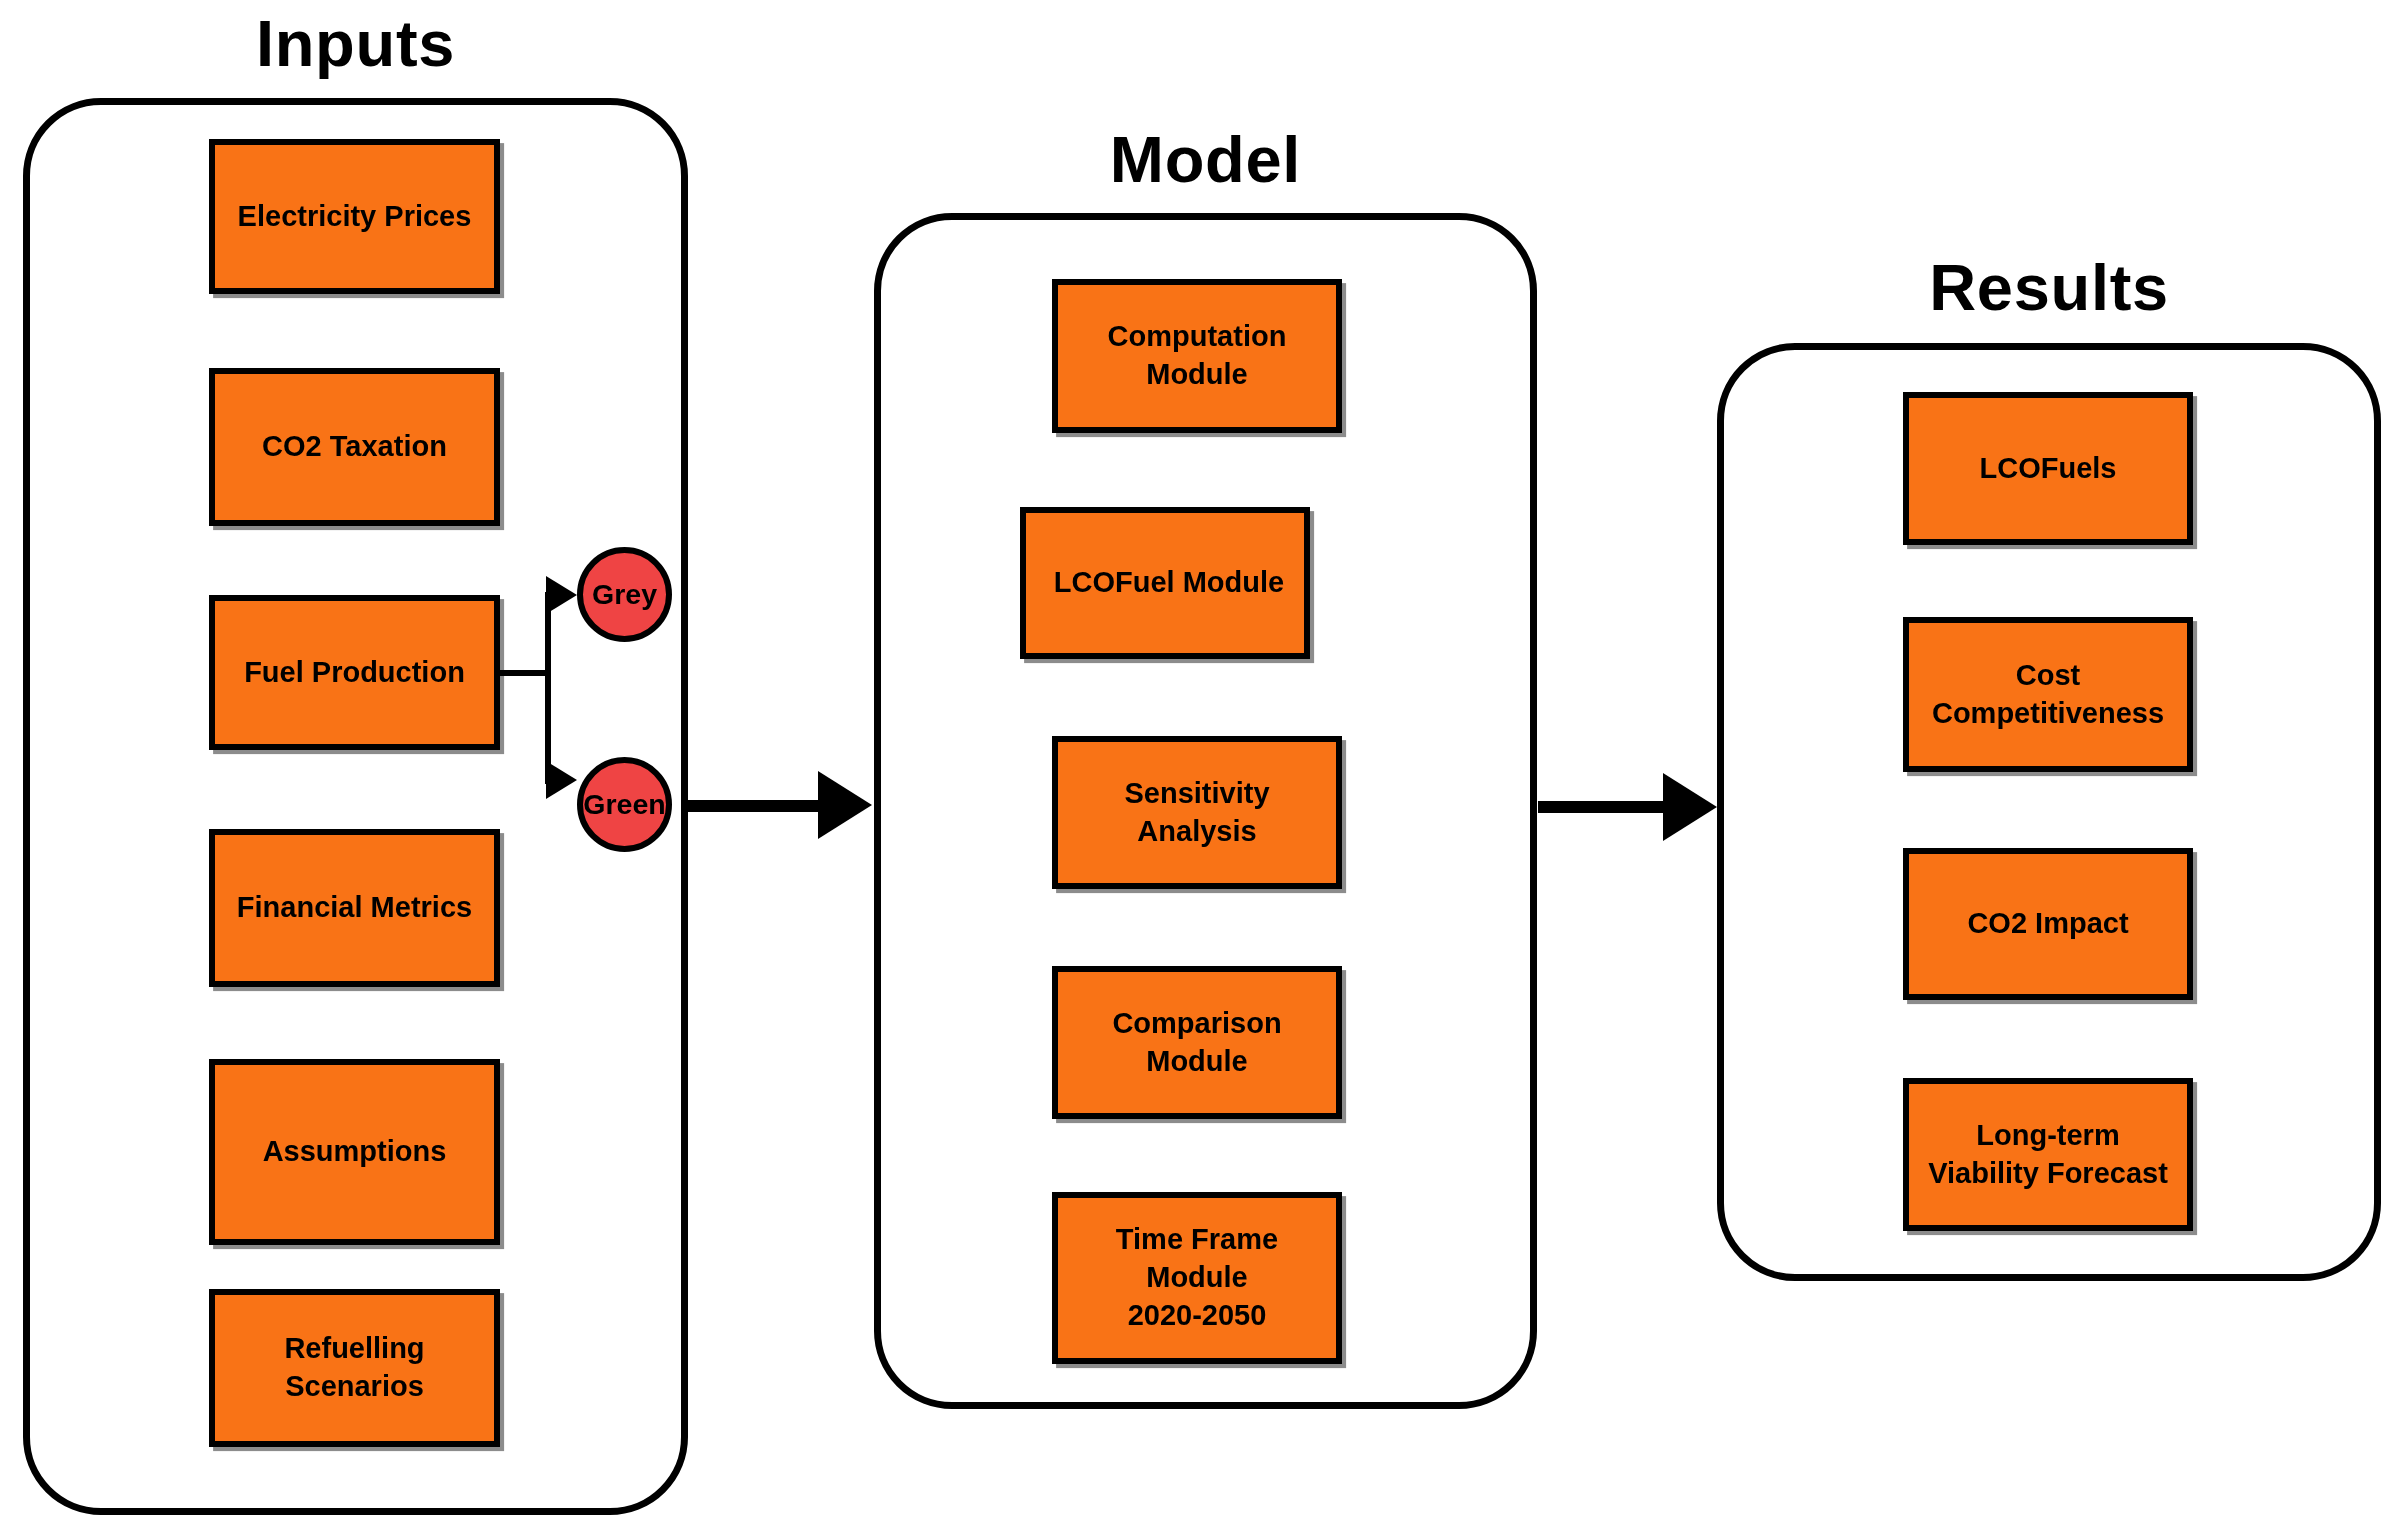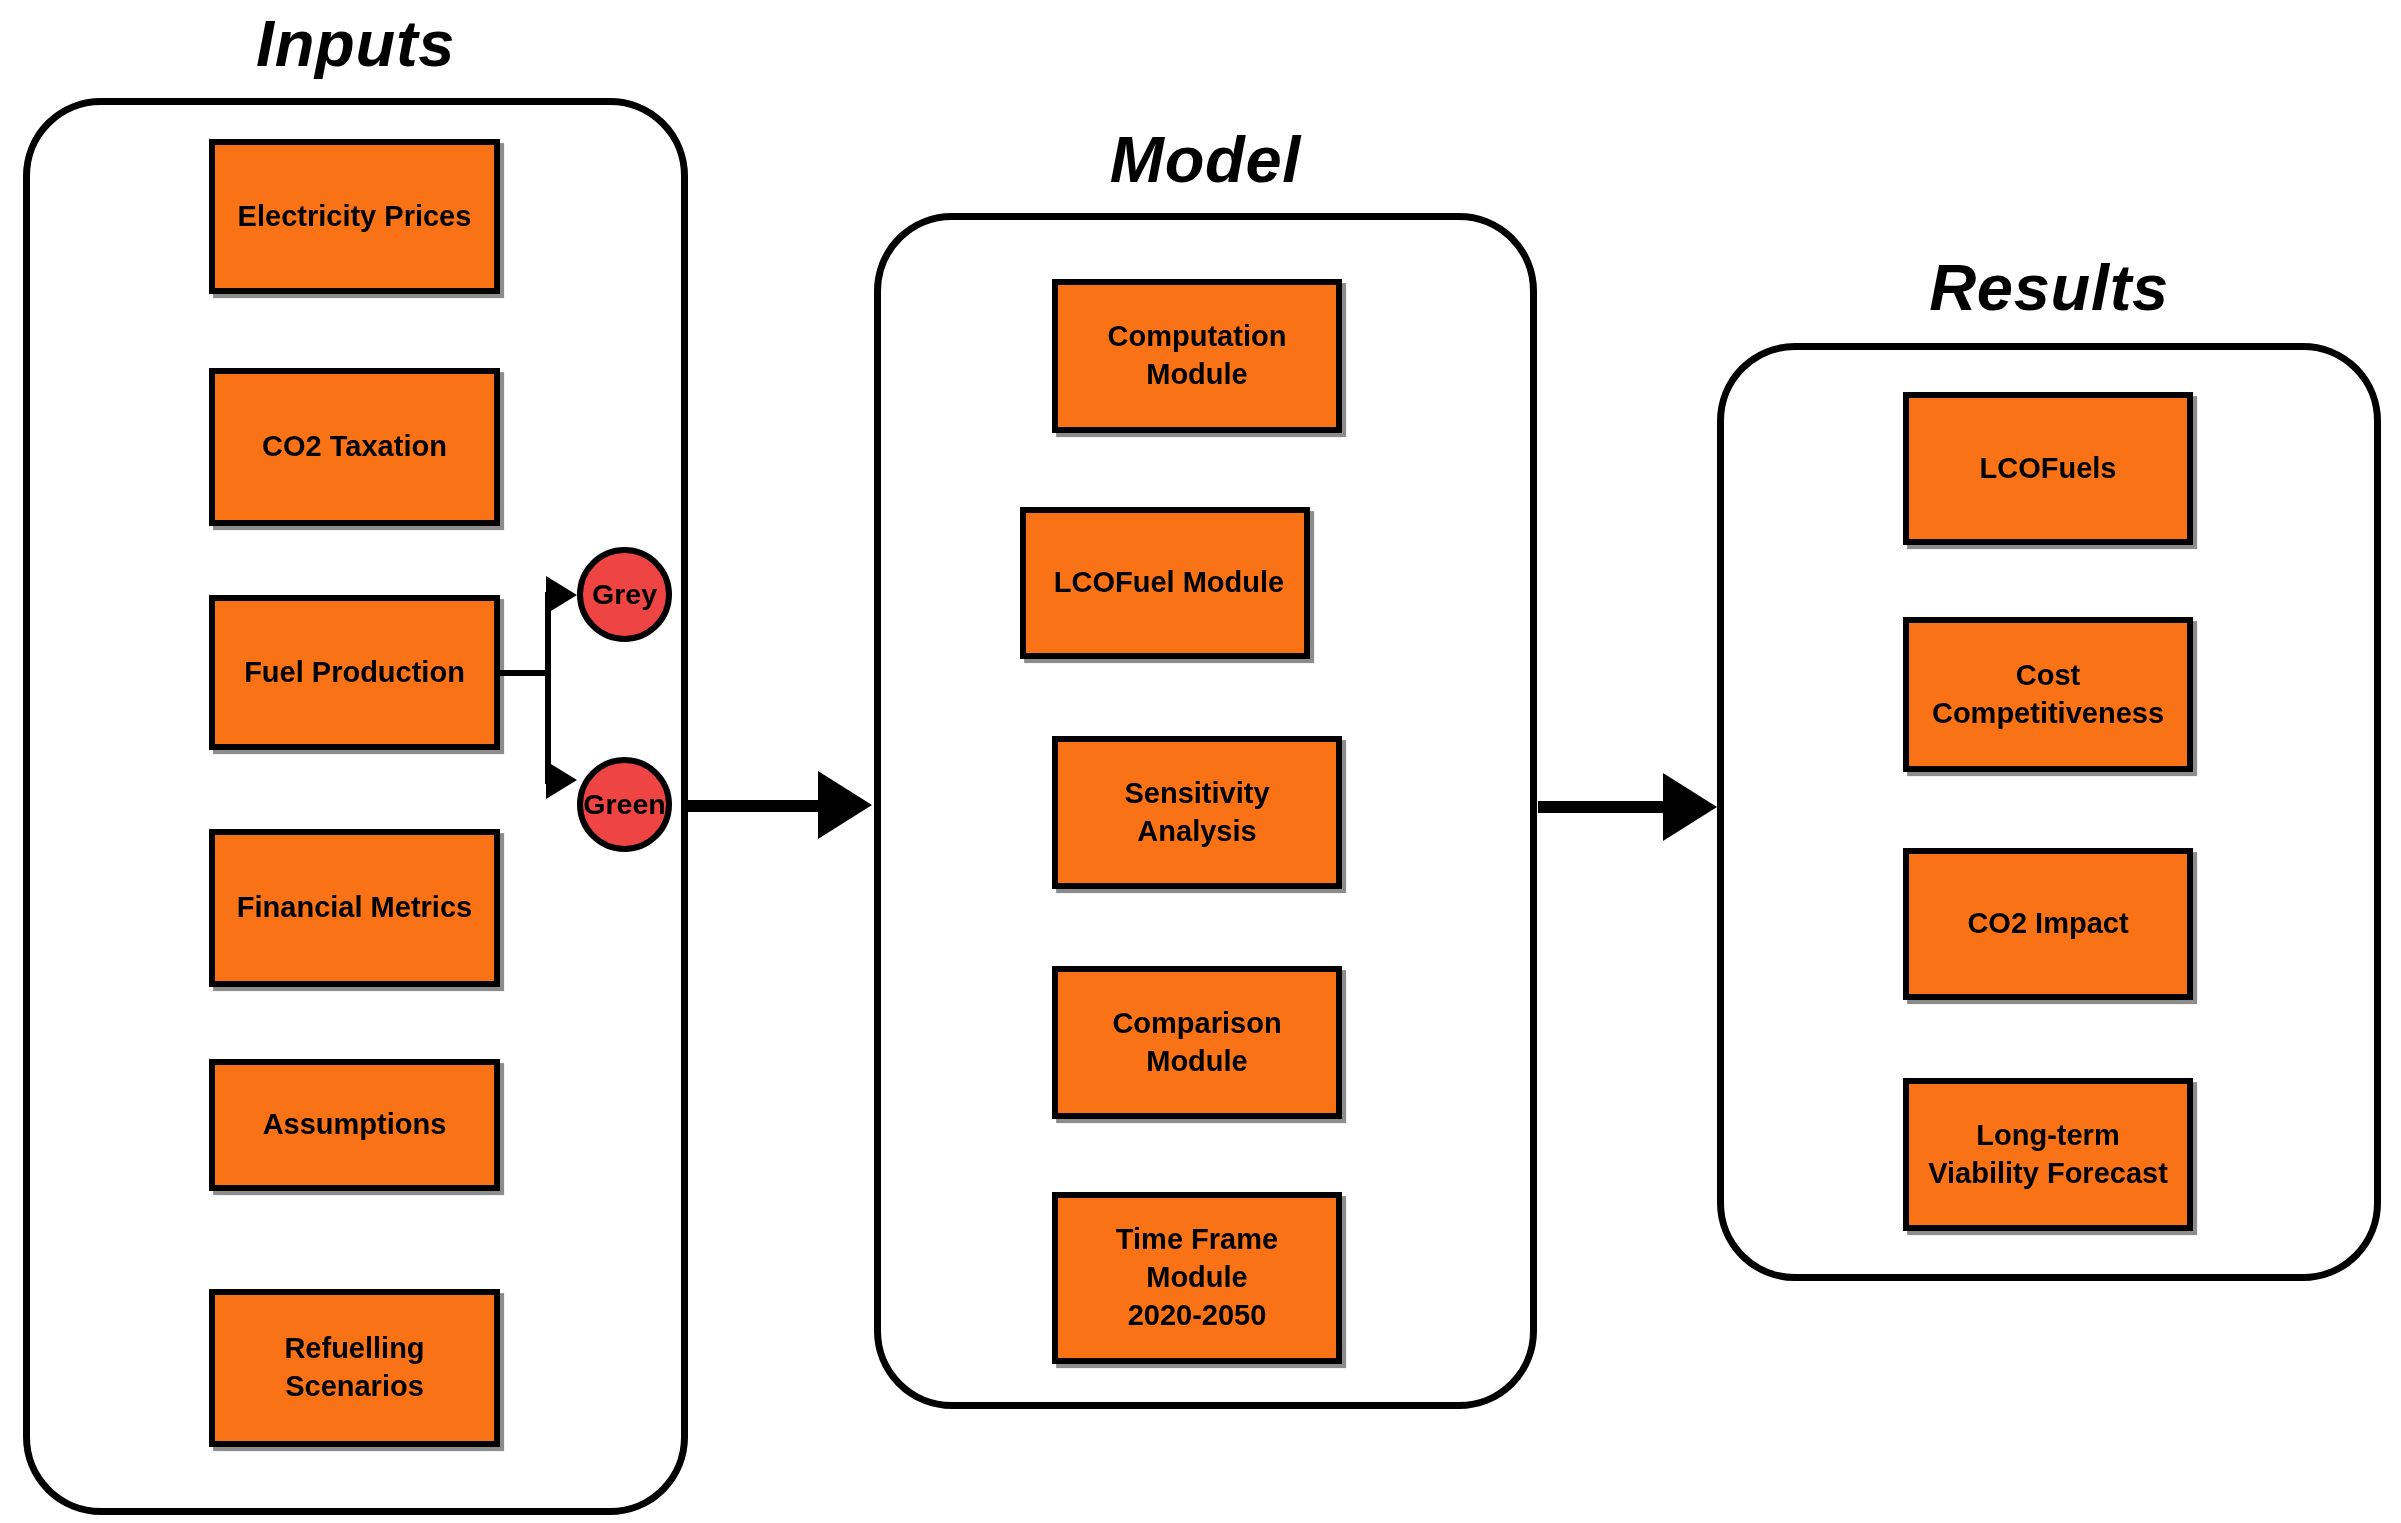--- a/index.html
+++ b/index.html
@@ -13,21 +13,20 @@
     overflow: hidden;
   }
   .sec-title {
     position: absolute;
     text-align: center;
     font-size: 65px;
     font-weight: bold;
     line-height: 1.2;
     letter-spacing: 0.7px;
     white-space: nowrap;
-    font-style: italic;
   }
   .container {
     position: absolute;
     border: 7.5px solid #000000;
     border-radius: 78px;
     background: #ffffff;
     box-sizing: border-box;
   }
   .node {
     position: absolute;
@@ -86,21 +85,21 @@
   
   #c-inputs  { left: 23px;   top: 98px; width: 665px; height: 1417px; }
   #c-model   { left: 874px; top: 213px; width: 663px; height: 1196px; }
   #c-results { left: 1717px; top: 343px; width: 664px; height: 938px; }
 
   
   #n-i1 { left: 209px; top: 139px;  width: 291px; height: 155px; }
   #n-i2 { left: 209px; top: 368px;  width: 291px; height: 158px; }
   #n-i3 { left: 209px; top: 595px;  width: 291px; height: 155px; }
   #n-i4 { left: 209px; top: 829px; width: 291px; height: 158px; }
-  #n-i5 { left: 209px; top: 1059px; width: 291px; height: 132px; }
+  #n-i5 { left: 209px; top: 1059px; width: 291px; height: 186px; }
   #n-i6 { left: 209px; top: 1289px; width: 291px; height: 158px; }
 
   
   #n-m1 { left: 1052px; top: 279px;  width: 290px; height: 154px; }
   #n-m2 { left: 1020px; top: 507px;  width: 290px; height: 152px; padding-left: 8px; }
   #n-m3 { left: 1052px; top: 736px; width: 290px; height: 153px; }
   #n-m4 { left: 1052px; top: 966px; width: 290px; height: 153px; }
   #n-m5 { left: 1052px; top: 1192px; width: 290px; height: 172px; }
 
   

